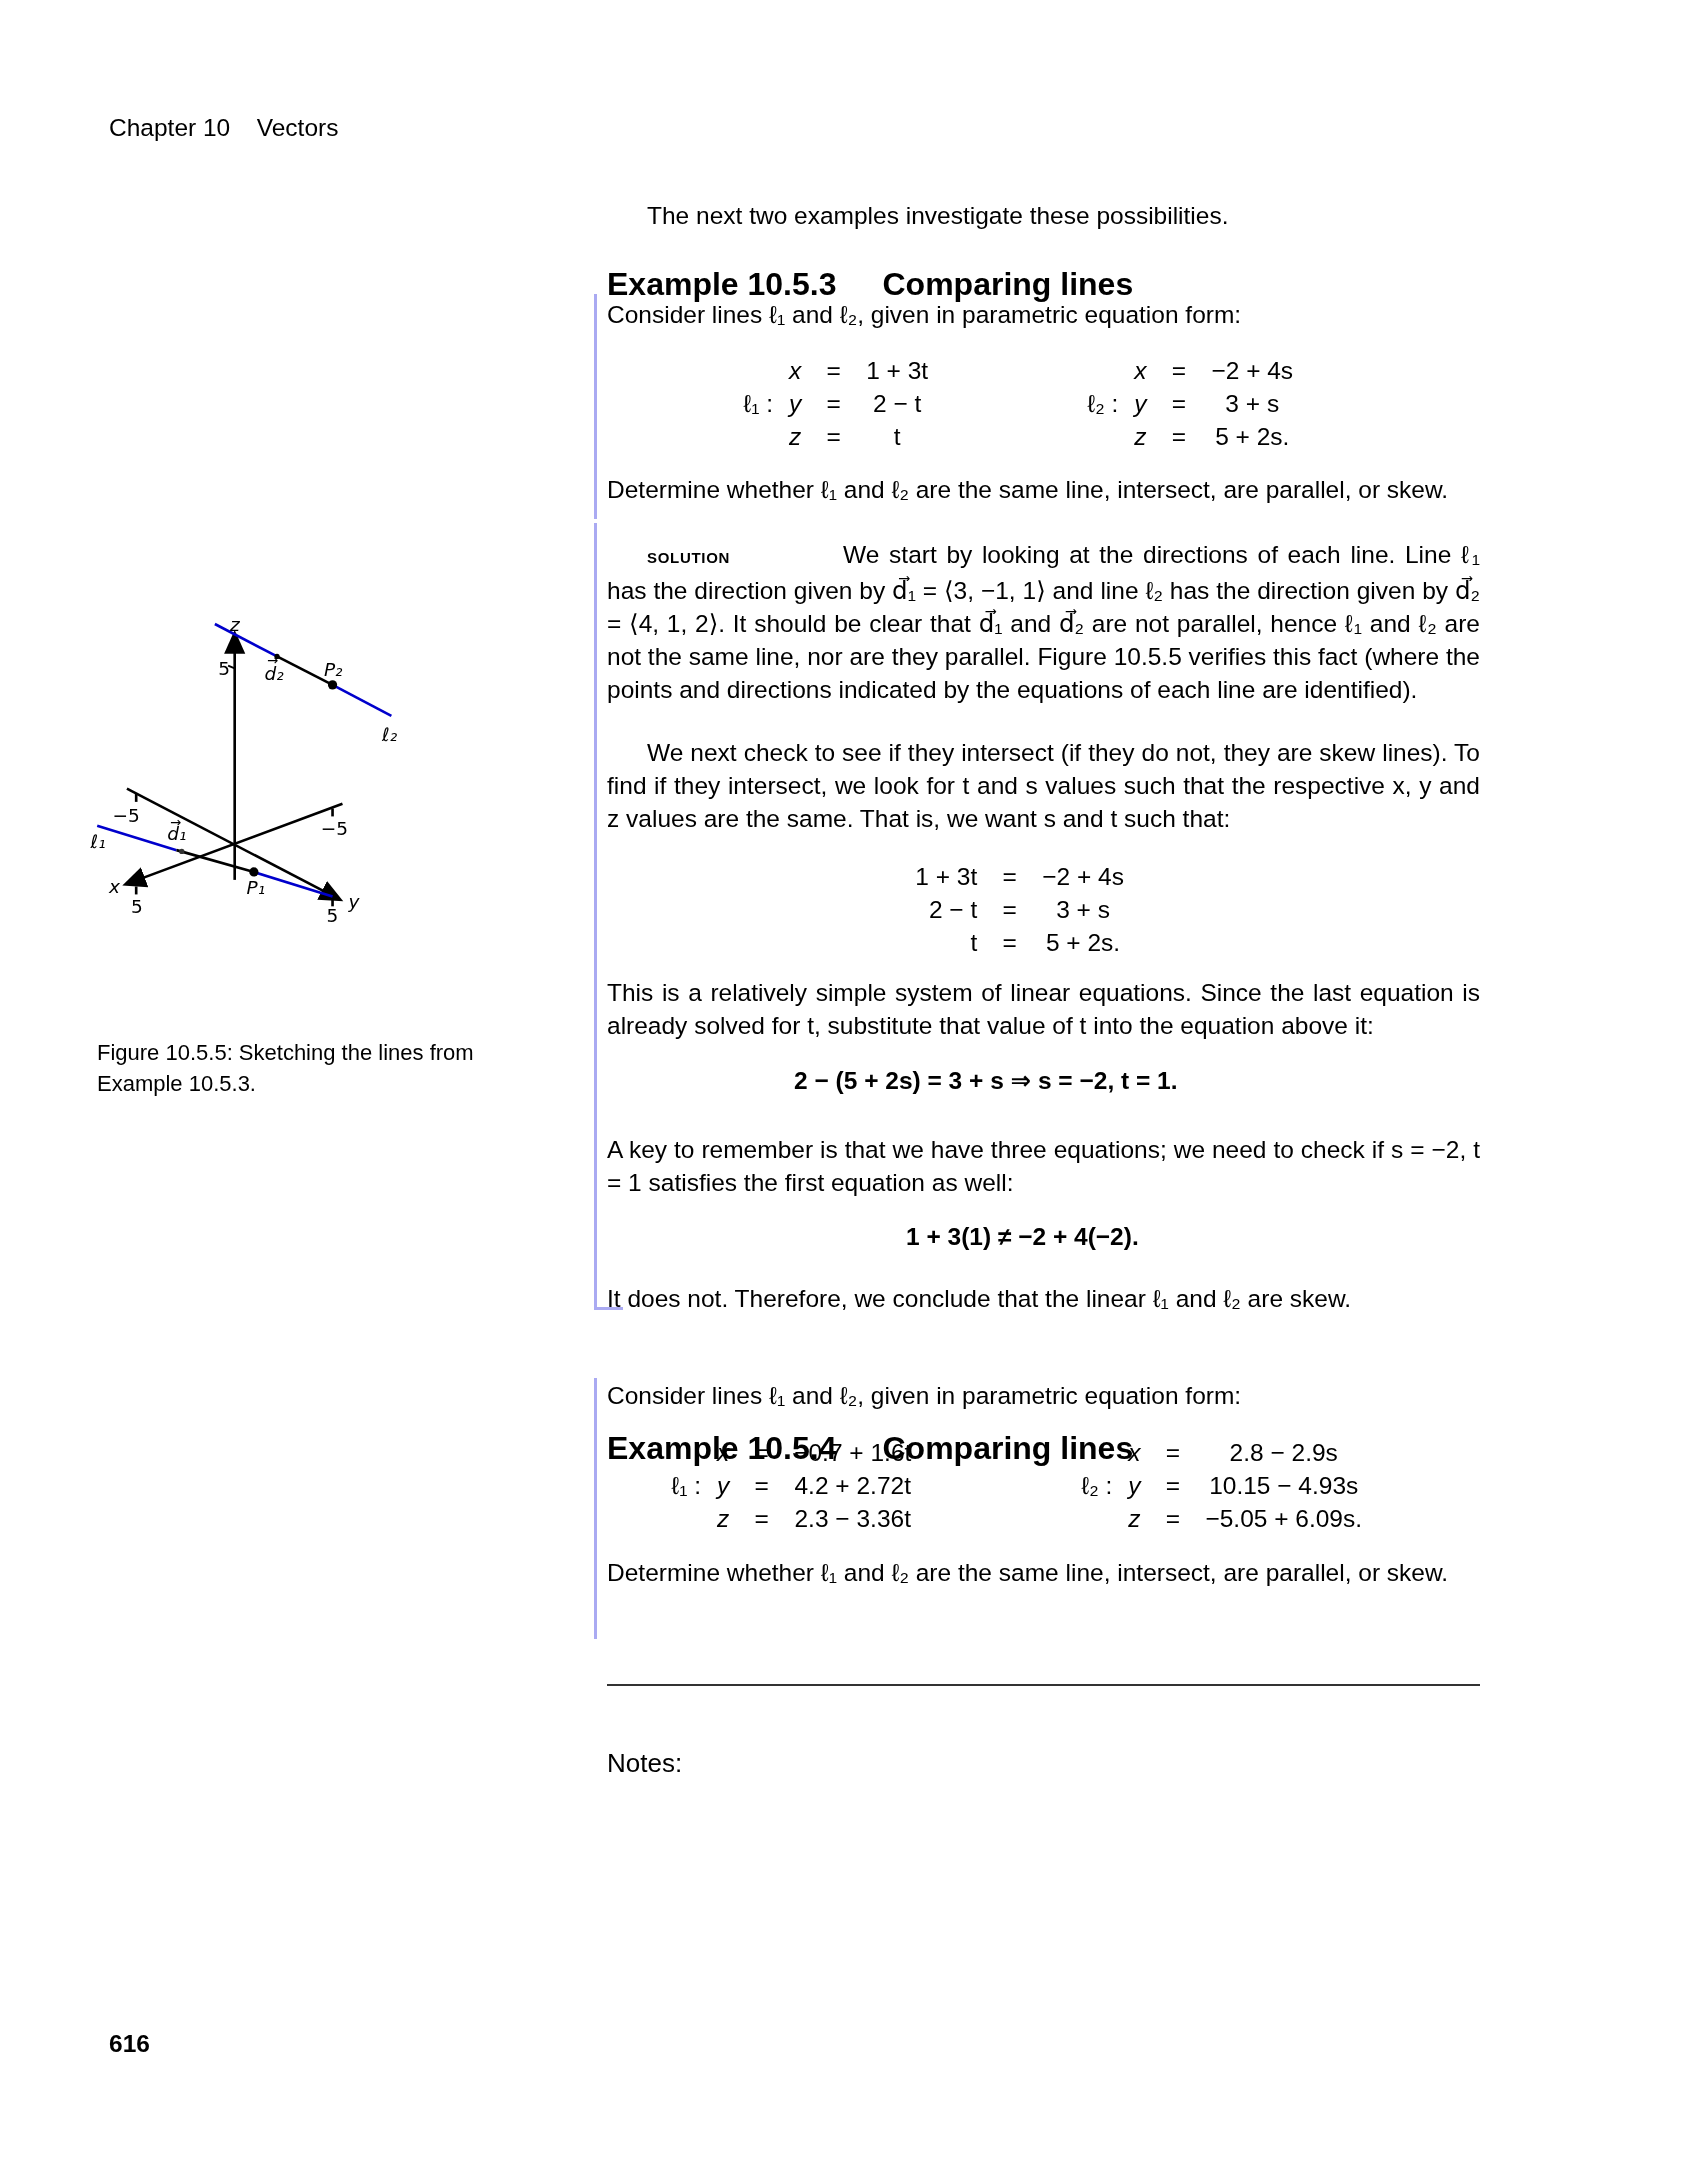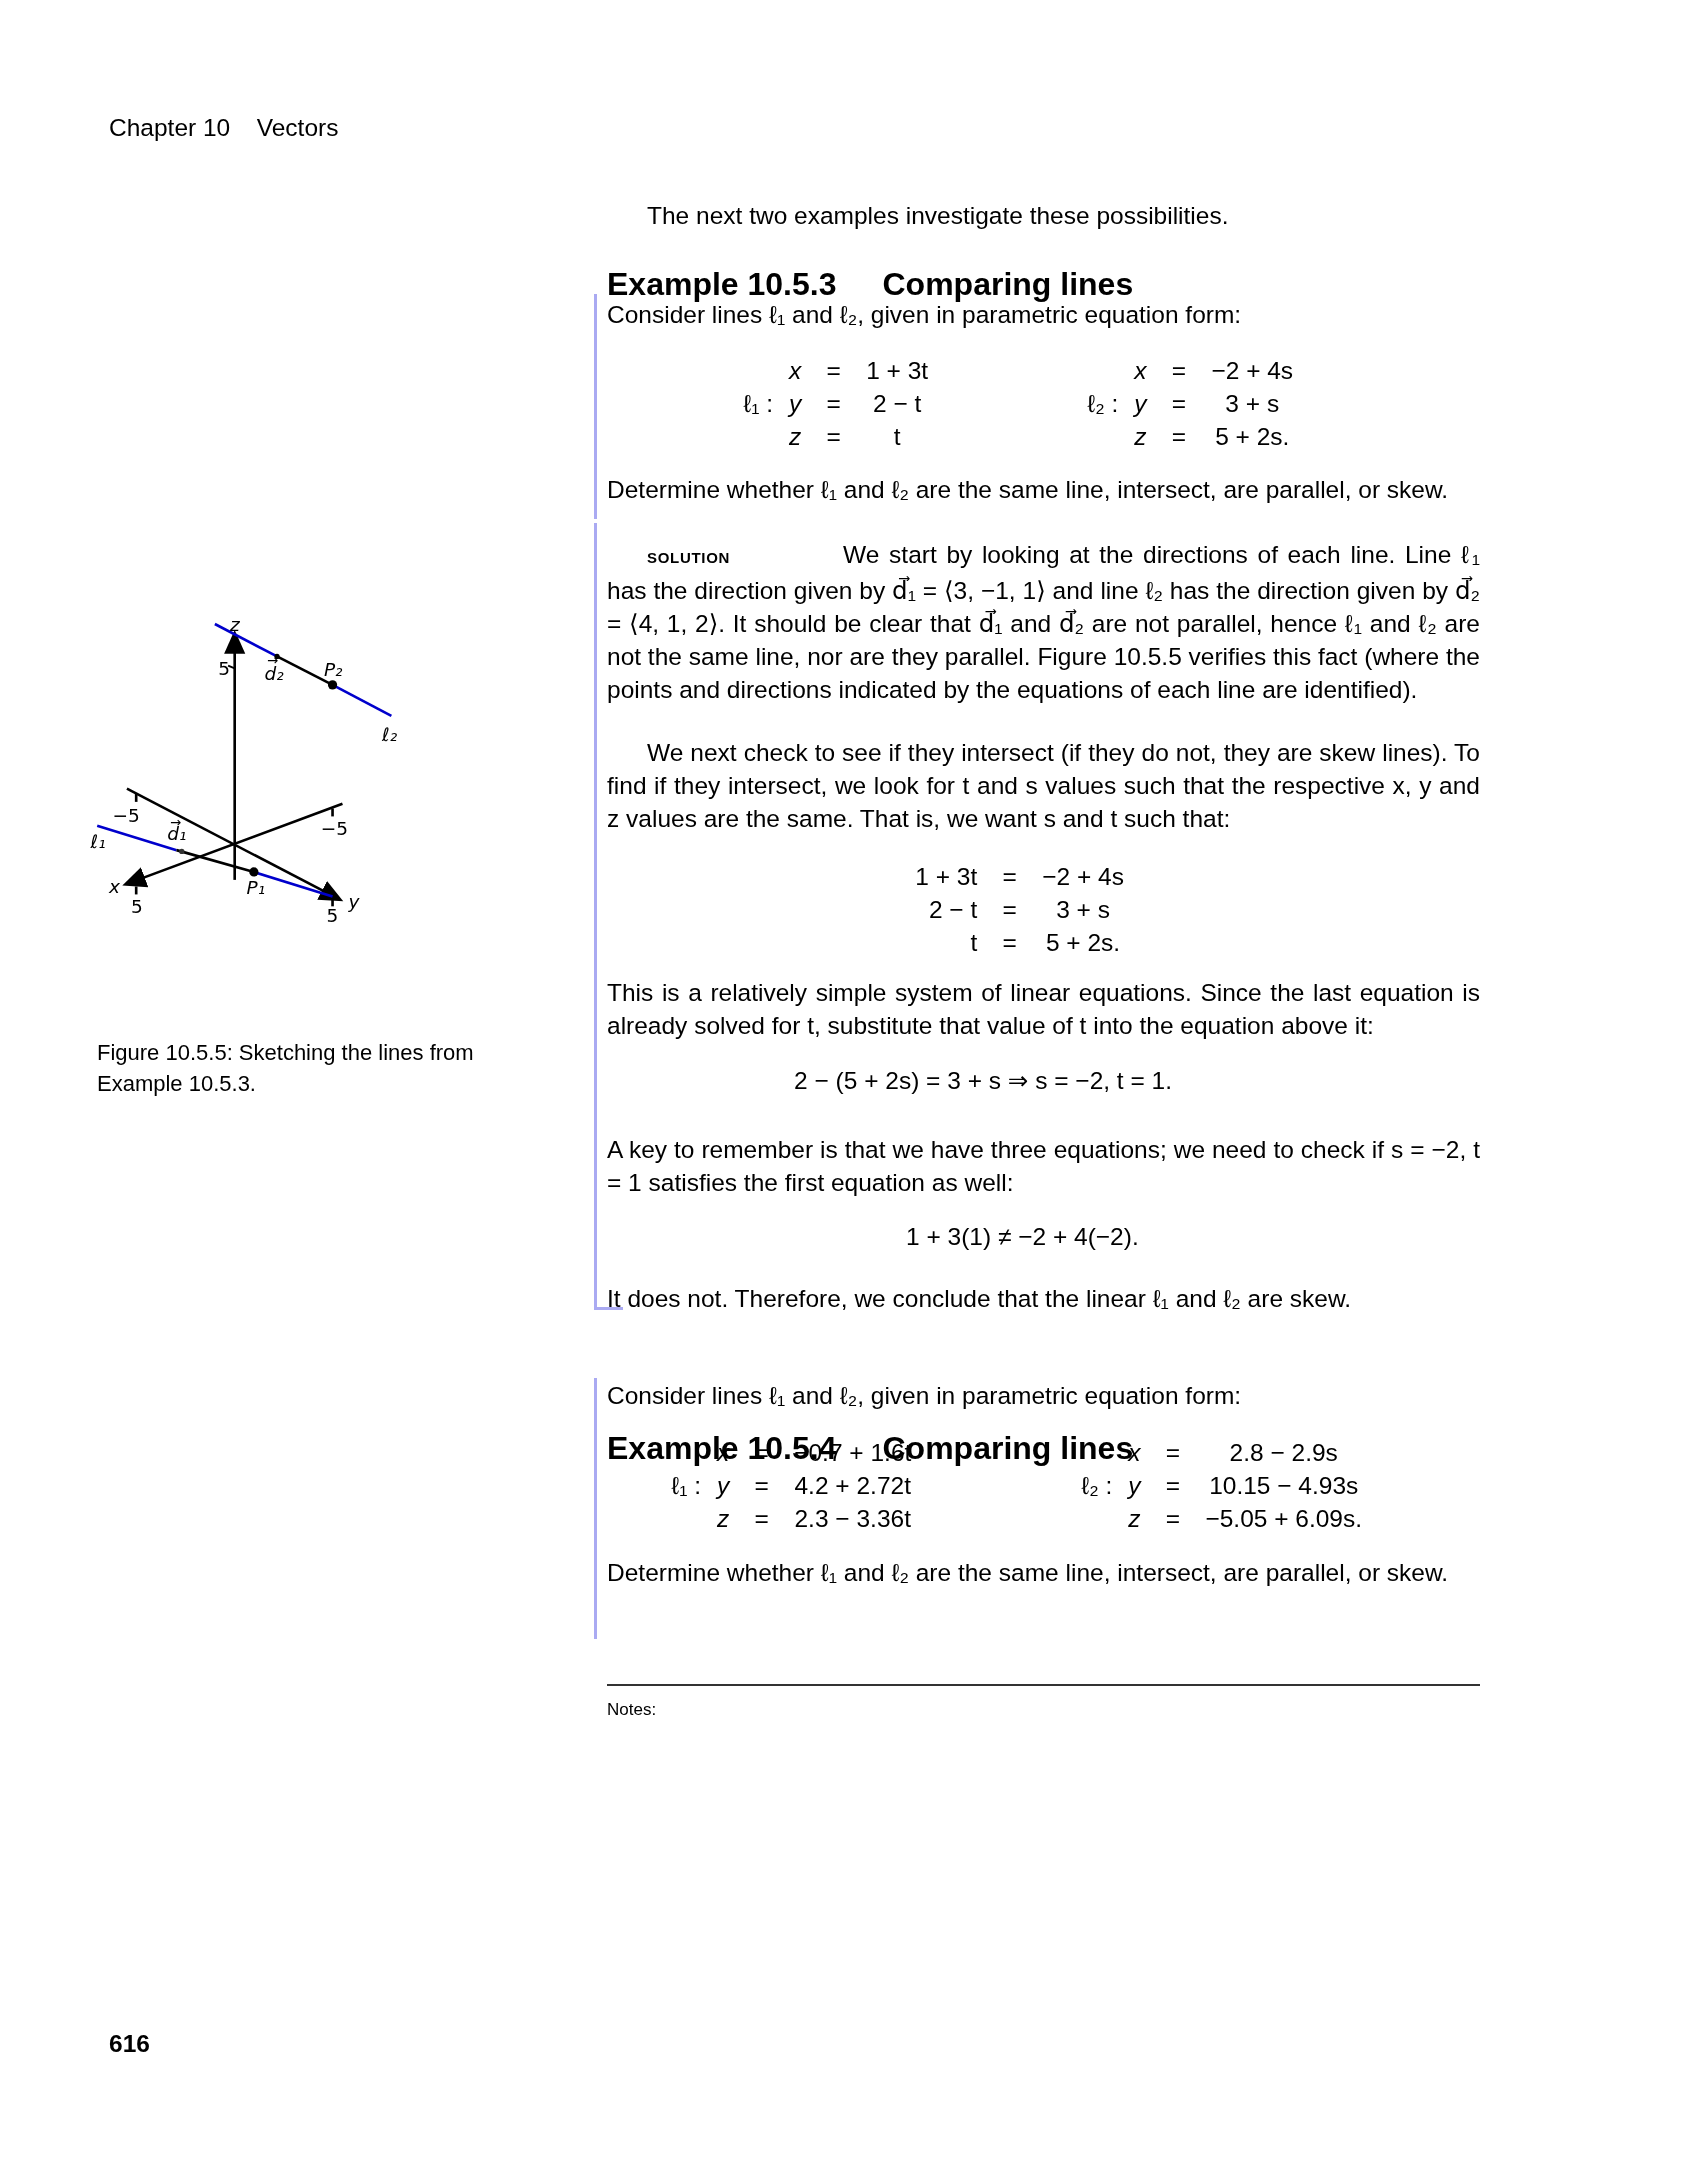--- a/index.html
+++ b/index.html
@@ -17,24 +17,24 @@
   .bar-foot { position: absolute; height: 2.6px; width: 29px; background: #aaaaf2; }
   .it { font-style: italic; }
   .eq-table { position: absolute; border-collapse: collapse; font-size: 24.5px; }
   .eq-table td { padding: 0 9.3px; height: 33px; white-space: nowrap; }
   .eq-table td.lbl { text-align: left; padding-right: 6.6px; }
   .eq-table td.var { text-align: right; }
   .eq-table td.eqs { text-align: center; padding: 0 16px; }
   .eq-table td.rhs { text-align: center; }
   .sol-label { font-size: 15px; font-weight: bold; letter-spacing: 0.7px; margin-left: 40px; margin-right: 113px; }
   .indent { text-indent: 40px; }
-  .center-eq { position: absolute; font-size: 24.5px; white-space: nowrap; }
+  .center-eq { position: absolute; font-size: 24.5px; white-space: nowrap; font-weight: bold; }
   .caption { left: 97px; top: 1037px; font-size: 22px; line-height: 31px; width: 423px; }
   .rule { position: absolute; left: 607px; top: 1684px; width: 873px; height: 2px; background: #333; }
-  .notes { left: 607px; top: 1700px; font-size: 17px; }
+  .notes { left: 607px; top: 1748px; font-size: 26px; }
   svg text { font-family: "DejaVu Sans", sans-serif; }
 </style>
 </head>
 <body>
 
 <div class="abs header">
   <span>Chapter 10</span><span class="sp"></span><span>Vectors</span>
 </div>
 
 <div class="abs intro">The next two examples investigate these possibilities.</div>

